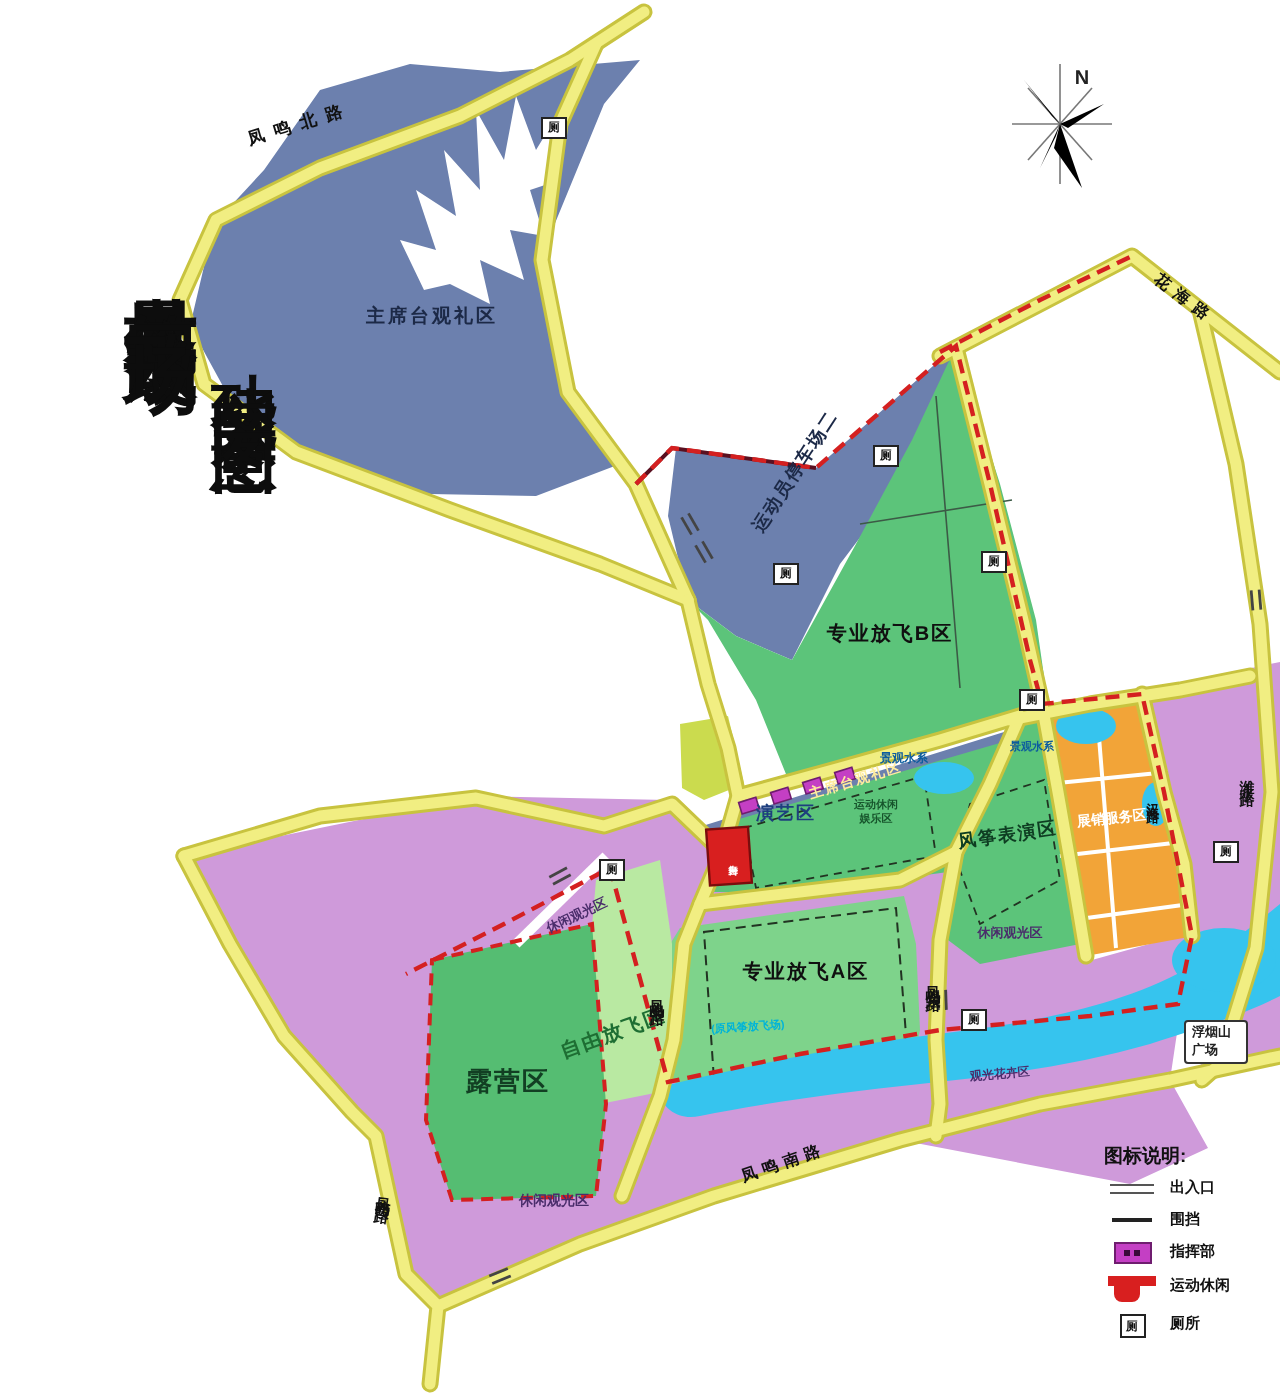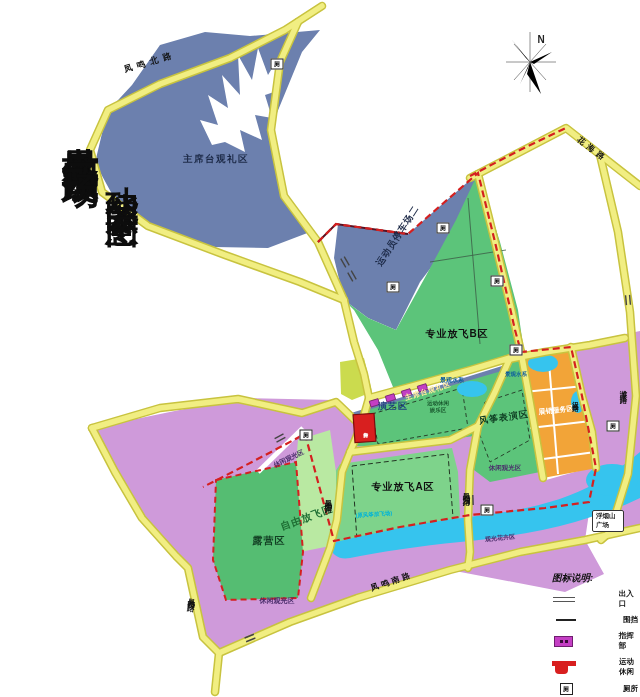--- a/index.html
+++ b/index.html
@@ -13,22 +13,22 @@
       font-size:37px;font-weight:bold;color:#0d0d0d;letter-spacing:3px;font-family:"Liberation Sans",sans-serif;}
   .title-sub{position:absolute;left:99px;top:160px;writing-mode:vertical-rl;text-orientation:upright;
       font-size:33px;font-weight:bold;color:#0d0d0d;letter-spacing:5px;}
   .toilet{position:absolute;width:11px;height:9px;background:#fff;border:1px solid #222;
       font-size:6px;font-weight:bold;color:#111;display:flex;align-items:center;justify-content:center;
       transform:translate(-50%,-50%);}
   .badge{position:absolute;background:#fff;border:1px solid #333;border-radius:2px;
       font-size:6.5px;font-weight:bold;color:#222;padding:1px 3px;transform:translate(-50%,-50%);}
   
   .legend{position:absolute;left:552px;top:572px;width:86px;}
-  .legend-title{font-size:9.5px;font-weight:bold;color:#111;margin-bottom:4px;font-style:italic;}
-  .legend-row{display:flex;align-items:center;margin-bottom:6px;gap:38px;}
+  .legend-title{font-size:9.5px;font-weight:bold;color:#111;margin-bottom:4px;}
+  .legend-row{display:flex;margin-bottom:6px;}
   .sym{width:28px;display:flex;flex-direction:column;align-items:center;justify-content:center;margin-right:5px;}
   .legend-row .lab{font-size:7.5px;font-weight:bold;color:#111;}
   .sym-entrance i{display:block;width:22px;height:0;border-top:1.3px solid #555;margin:1.5px 0;}
   .sym-fence i{display:block;width:20px;height:0;border-top:2.2px solid #222;}
   .sym-command{width:17px;height:9px;background:#c43fc4;border:1px solid #6f1d6f;display:flex;gap:2px;
       align-items:center;justify-content:center;}
   .sym-command i{display:block;width:3px;height:3px;background:#3a0b3a;}
   .sym-stage{position:relative;width:24px;height:13px;}
   .sym-stage .bar{position:absolute;left:0;top:0;width:24px;height:5px;background:#d81f1f;}
   .sym-stage .tab{position:absolute;left:3px;top:4px;width:13px;height:9px;background:#d81f1f;
@@ -172,30 +172,30 @@
     </g>
   </svg>
 
   <div class="title-main">世界风筝公园放飞场</div>
   <div class="title-sub">功能分区示意图</div>
 
   <div class="lbl" style="left:541px;top:40px;font-size:10px;color:#222;">N</div>
 
   <div class="lbl" style="left:216px;top:159px;font-size:9.5px;color:#1c2947;letter-spacing:1.5px;">主席台观礼区</div>
   <div class="lbl" style="left:398px;top:236px;font-size:9px;color:#1c2947;letter-spacing:1px;transform:translate(-50%,-50%) rotate(-57deg);">运动员停车场二</div>
-  <div class="lbl" style="left:457px;top:318px;font-size:10px;color:#101010;letter-spacing:1px;margin-top:16px;">专业放飞B区</div>
+  <div class="lbl" style="left:445px;top:318px;font-size:10px;color:#101010;letter-spacing:1px;">专业放飞B区</div>
   <div class="lbl" style="left:428px;top:391px;font-size:7px;color:#ffec9e;letter-spacing:1px;transform:translate(-50%,-50%) rotate(-17deg);">主席台观礼区</div>
   <div class="lbl" style="left:393px;top:407px;font-size:9px;color:#1d3f7e;letter-spacing:1px;">演艺区</div>
   <div class="lbl" style="left:438px;top:404px;font-size:5.5px;color:#17552c;">运动休闲</div>
   <div class="lbl" style="left:438px;top:411px;font-size:5.5px;color:#17552c;">娱乐区</div>
   <div class="lbl" style="left:504px;top:418px;font-size:9px;color:#0e3d22;letter-spacing:1px;transform:translate(-50%,-50%) rotate(-8deg);">风筝表演区</div>
   <div class="lbl" style="left:556px;top:410px;font-size:7px;color:#ffffff;transform:translate(-50%,-50%) rotate(-6deg);">展销服务区</div>
   <div class="lbl" style="left:403px;top:487px;font-size:10px;color:#101010;letter-spacing:1px;">专业放飞A区</div>
   <div class="lbl" style="left:307px;top:518px;font-size:10px;color:#1e6e33;letter-spacing:1px;transform:translate(-50%,-50%) rotate(-20deg);">自由放飞区</div>
-  <div class="lbl" style="left:269px;top:541px;font-size:10px;color:#123f23;letter-spacing:1px;">露营区</div>
+  <div class="lbl" style="left:254px;top:541px;font-size:13px;color:#123f23;letter-spacing:1px;">露营区</div>
   <div class="lbl" style="left:289px;top:459px;font-size:6.5px;color:#4a2d6b;transform:translate(-50%,-50%) rotate(-25deg);">休闲观光区</div>
   <div class="lbl" style="left:277px;top:601px;font-size:7px;color:#4a2d6b;">休闲观光区</div>
   <div class="lbl" style="left:505px;top:468px;font-size:6.5px;color:#4a2d6b;">休闲观光区</div>
   <div class="lbl" style="left:500px;top:538px;font-size:6px;color:#4a2d6b;transform:translate(-50%,-50%) rotate(-5deg);">观光花卉区</div>
   <div class="lbl" style="left:452px;top:380px;font-size:6px;color:#0c5c9e;">景观水系</div>
   <div class="lbl" style="left:516px;top:375px;font-size:5.5px;color:#0c5c9e;">景观水系</div>
   <div class="lbl" style="left:374px;top:515px;font-size:5.5px;color:#00b4d8;transform:translate(-50%,-50%) rotate(-4deg);">(原风筝放飞场)</div>
   <div class="lbl v" style="left:365px;top:428px;font-size:5px;color:#ffffff;">舞台</div>
 
   <div class="lbl" style="left:150px;top:62px;font-size:8.5px;color:#111;letter-spacing:5px;transform:translate(-50%,-50%) rotate(-17deg);">凤鸣北路</div>

